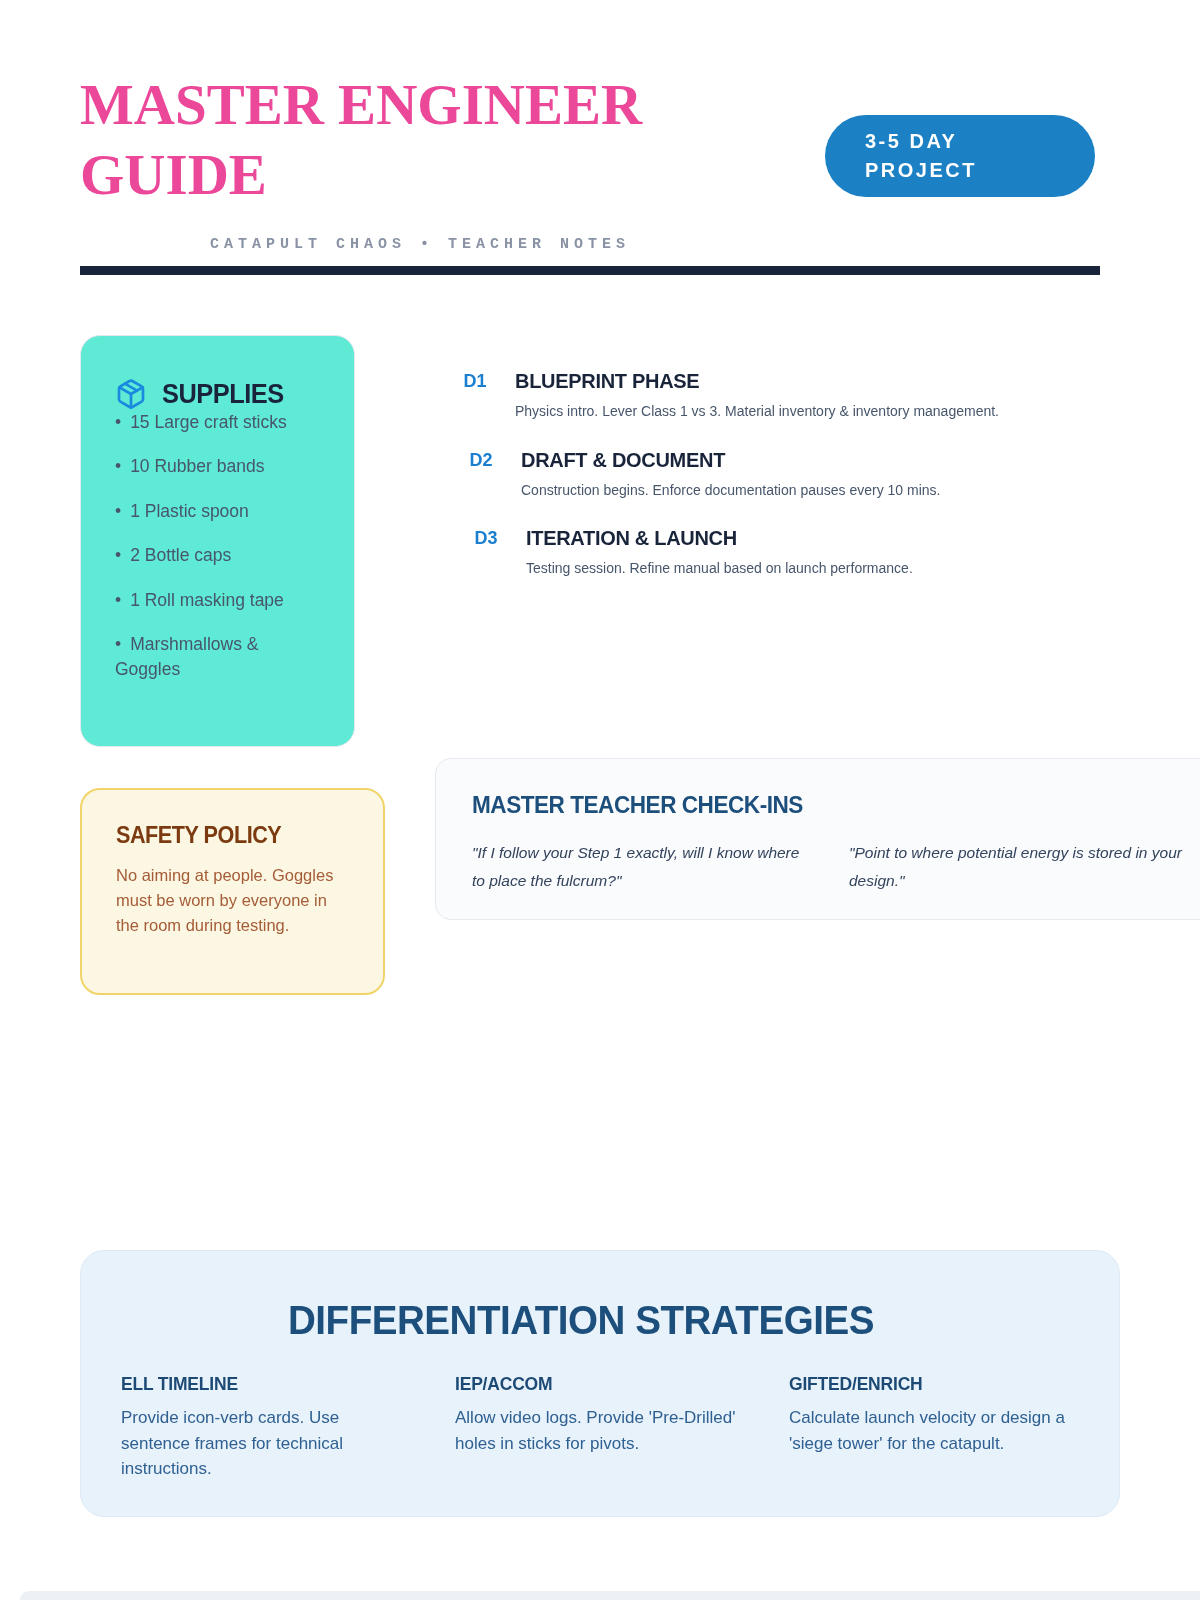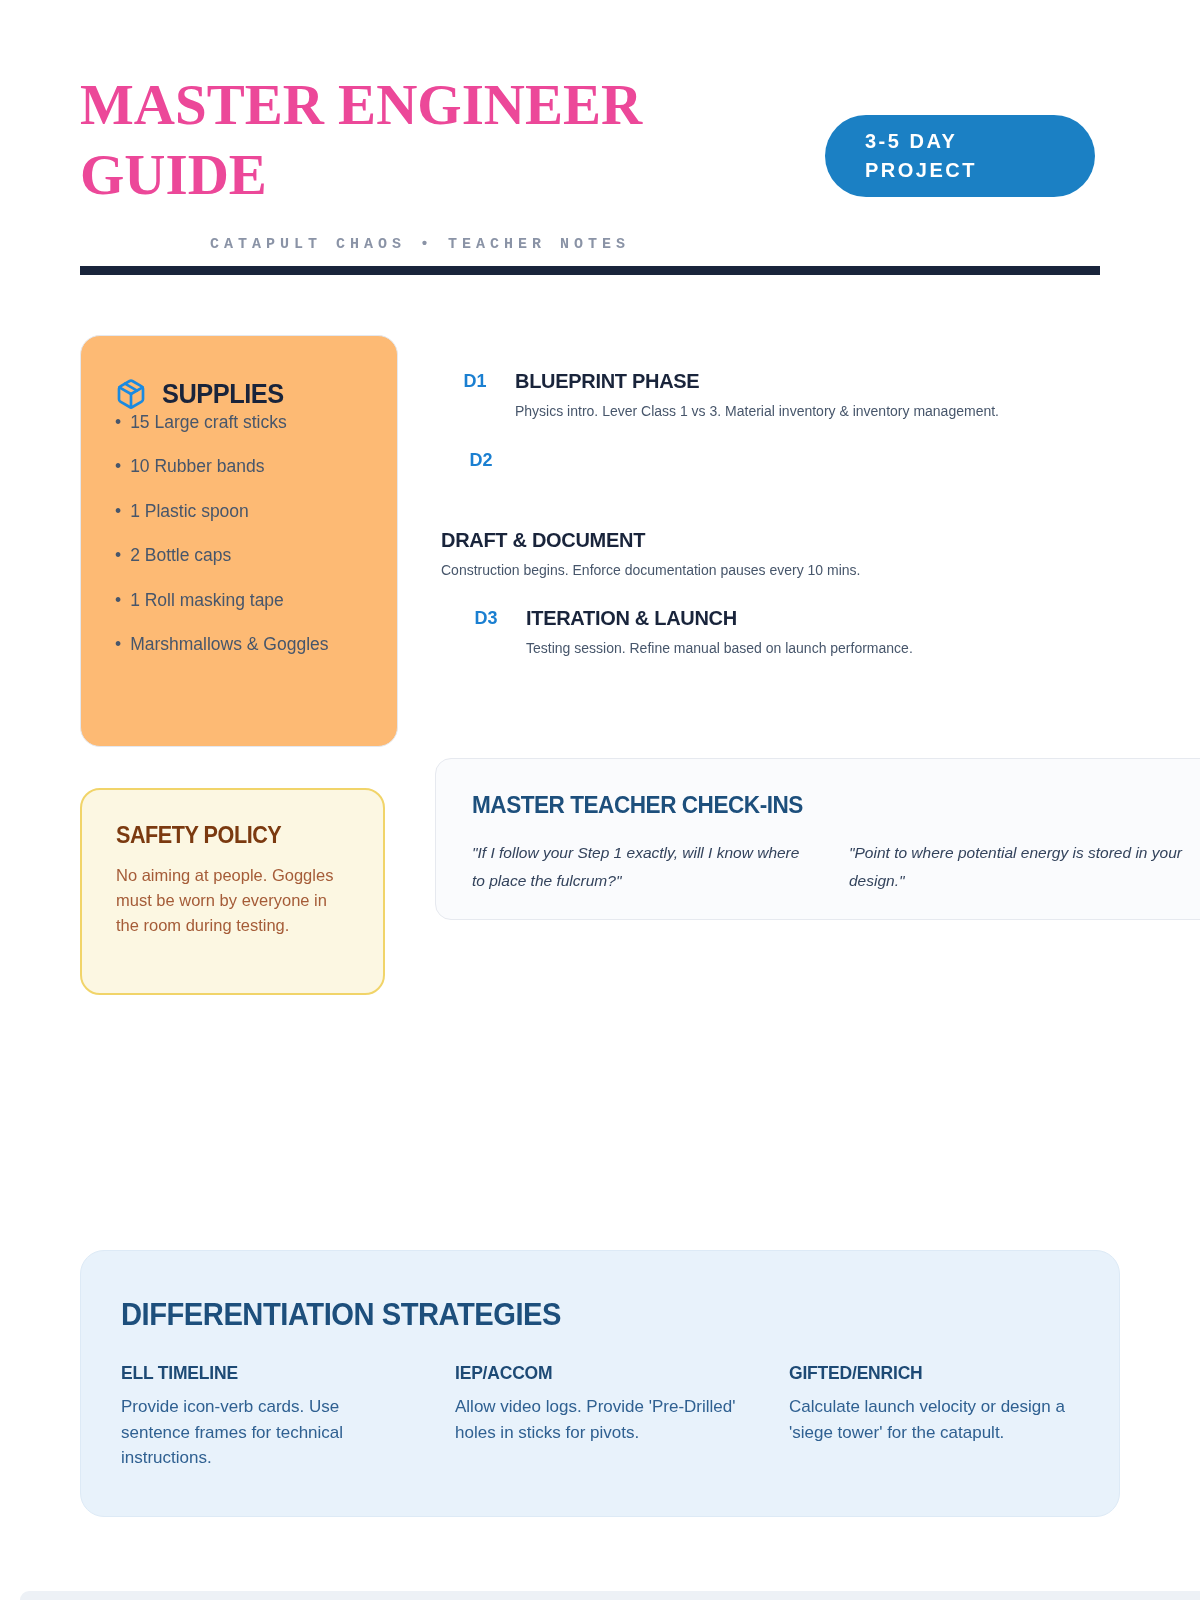--- a/index.html
+++ b/index.html
@@ -41,22 +41,22 @@
     color: #ffffff; font-weight: bold; font-size: 20px;
     letter-spacing: 2.5px; line-height: 1.45; white-space: pre-line;
   }
   .divider {
     position: absolute; left: 80px; top: 266px;
     width: 1020px; height: 9px; background: #19243b;
   }
   .condensed { display: inline-block; transform: scaleX(0.94); transform-origin: 0 50%; letter-spacing: -0.5px; }
   
   .supplies-card {
-    position: absolute; left: 80px; top: 335px; width: 318px; height: 412px;
-    background: #fdba74; border: 1px solid #e4e8ef; border-radius: 20px;
+    position: absolute; left: 80px; top: 335px; width: 275px; height: 412px;
+    background: #5eead4; border: 1px solid #e4e8ef; border-radius: 20px;
     padding: 42px 34px;
   }
   .supplies-head { display: flex; align-items: center; gap: 15px; }
   .supplies-head svg { width: 32px; height: 32px; color: #1a8ae0; flex: 0 0 auto; }
   .supplies-head h3 { font-size: 27px; font-weight: bold; color: #19243b; }
   .supplies-list { }
   .supply-item {
     font-size: 17.5px; color: #47566b; line-height: 1.45;
     margin-bottom: 19px;
   }
@@ -70,41 +70,41 @@
   .safety-card h3 { font-size: 23px; font-weight: bold; color: #7b3a10; }
   .safety-card p { margin-top: 14px; font-size: 16.5px; line-height: 1.5; color: #a55c38; }
   
   .timeline { position: absolute; left: 435px; top: 336px; width: 665px; }
   .timeline h2 {
     font-size: 30px; font-weight: bold; color: #19243b;
     padding-bottom: 13px; border-bottom: 3px solid #19243b;
   }
   .timeline-items { margin-top: 34px; }
   .timeline-item { display: flex; margin-bottom: 26px; }
-  .timeline-item.indent-1 { padding-left: 6px; flex-direction: column; }
+  .timeline-item.indent-1 { padding-left: 6px; }
   .timeline-item.indent-2 { padding-left: 11px; }
   .day-label { width: 80px; flex: 0 0 80px; font-size: 18px; font-weight: bold; color: #1a7fd1; padding-top: 1px; text-align: center; }
   .phase-title { font-size: 20px; font-weight: bold; color: #19243b; letter-spacing: -0.3px; }
   .phase-body { margin-top: 8px; font-size: 14px; line-height: 1.55; color: #47566b; }
   
   .checkins-card {
     position: absolute; left: 435px; top: 758px; width: 788px; height: 162px;
     background: #fafbfd; border: 1px solid #e6e9ef; border-radius: 16px;
     padding: 32px 36px;
   }
   .checkins-card h3 { font-size: 24px; font-weight: bold; color: #1d4f7c; }
   .quotes { display: grid; grid-template-columns: 1fr 1fr; gap: 40px; margin-top: 20px; }
   .quote { font-style: italic; font-size: 15.5px; line-height: 1.8; color: #33435c; }
   
   .diff-card {
     position: absolute; left: 80px; top: 1250px; width: 1040px; height: 267px;
     background: #e8f2fb; border: 1px solid #ddeaf6; border-radius: 24px;
     padding: 46px 40px;
   }
-  .diff-card h2 { font-size: 31px; font-weight: bold; color: #1d4f7c; }
+  .diff-card h2 { font-size: 41px; font-weight: bold; color: #1d4f7c; text-align: center; }
   .diff-grid { display: grid; grid-template-columns: 1fr 1fr 1fr; gap: 44px; margin-top: 30px; }
   .diff-col h4 { font-size: 17.5px; font-weight: bold; color: #1d4a75; letter-spacing: -0.2px; }
   .diff-col p { margin-top: 10px; font-size: 17px; line-height: 1.5; color: #2f6091; }
   
   .bottom-strip {
     position: absolute; left: 20px; right: 0; bottom: 0; height: 9px;
     background: #edf1f6; border-radius: 10px 0 0 0;
   }
 </style>
 </head>

